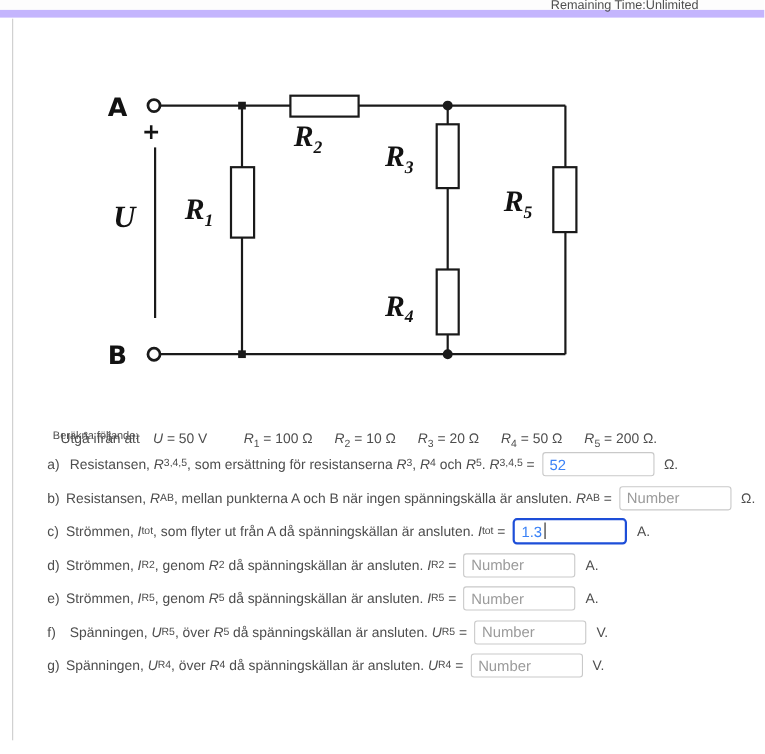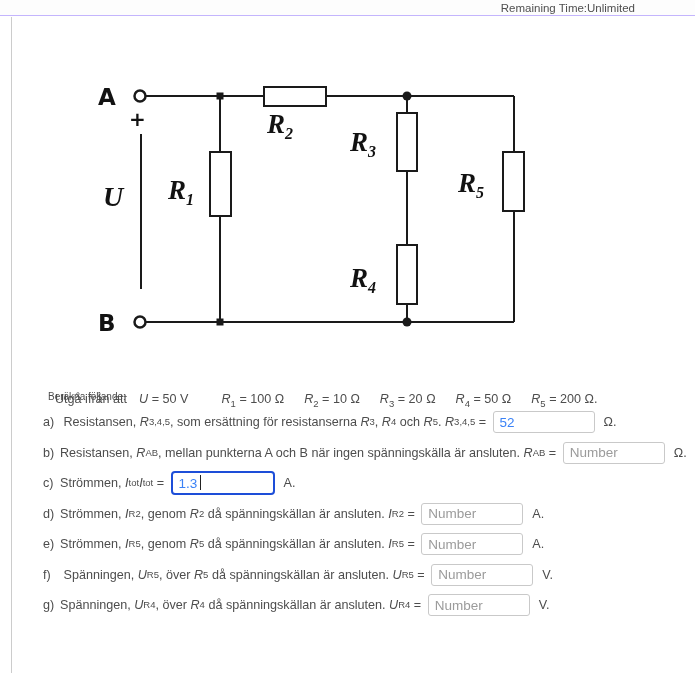--- a/index.html
+++ b/index.html
@@ -3,21 +3,21 @@
 <meta charset="utf-8">
 <style>
   html,body{margin:0;padding:0}
   body{
     width:695px;height:685px;position:relative;overflow:hidden;
     background:#ffffff;color:#4d4d4d;
     font-family:"Liberation Sans",sans-serif;
   }
   .topbar{
     position:absolute;top:0;left:0;right:0;height:16px;
-    background:#fdfdfd;border-bottom:1px solid #c4b5fd;
+    background:#fdfdfd;border-bottom:7px solid #c4b5fd;
     display:flex;justify-content:flex-end;align-items:center;
     padding-right:60px;box-sizing:border-box;
     font-size:11.5px;color:#4f4f4f;
   }
   .topbar .tt-value{}
   .vline{position:absolute;left:11px;top:17px;width:1px;height:656px;background:#cccccc}
 
   svg.circuit{position:absolute;left:0;top:0}
   .rlabel{font-family:"Liberation Serif",serif;font-weight:bold;font-style:italic;font-size:27px;fill:#121212}
   .rsub{font-size:16px}
@@ -100,18 +100,18 @@
 
 <div class="given">
   <span class="g-intro">Utgå ifrån att</span><span id="given-items"><span class="g-item"><span class="var">U</span><span> = 50 V</span></span><span class="g-item"><span class="var">R</span><sub>1</sub><span> = 100 Ω</span></span><span class="g-item"><span class="var">R</span><sub>2</sub><span> = 10 Ω</span></span><span class="g-item"><span class="var">R</span><sub>3</sub><span> = 20 Ω</span></span><span class="g-item"><span class="var">R</span><sub>4</sub><span> = 50 Ω</span></span><span class="g-item"><span class="var">R</span><sub>5</sub><span> = 200 Ω.</span></span></span>
 </div>
 
 <div class="taskintro">Beräkna följande:</div>
 
 <div class="questions" id="questions">
     <div class="q-row"><span class="q-letter">a)</span><span> Resistansen, </span><span class="var">R</span><sub>3,4,5</sub><span>, som ersättning för resistanserna </span><span class="var">R</span><sub>3</sub><span>, </span><span class="var">R</span><sub>4</sub><span> och </span><span class="var">R</span><sub>5</sub><span>. </span><span class="var">R</span><sub>3,4,5</sub><span> = </span><span class="input-wrap"><input class="ans" type="text" value="52" style=""></span><span class="unit">Ω.</span></div>
     <div class="q-row"><span class="q-letter">b)</span><span>Resistansen, </span><span class="var">R</span><sub>AB</sub><span>, mellan punkterna A och B när ingen spänningskälla är ansluten. </span><span class="var">R</span><sub>AB</sub><span> = </span><span class="input-wrap"><input class="ans" type="text" placeholder="Number" style=""></span><span class="unit">Ω.</span></div>
-    <div class="q-row"><span class="q-letter">c)</span><span>Strömmen, </span><span class="var">I</span><sub>tot</sub><span class="var">I</span><sub>tot</sub><span> = </span><span class="input-wrap focused"><input class="ans" type="text" value="1.3" style=""><span class="cursor"></span></span><span class="unit">A.</span></div>
+    <div class="q-row"><span class="q-letter">c)</span><span>Strömmen, </span><span class="var">I</span><sub>tot</sub><span>, som flyter ut från A då spänningskällan är ansluten. </span><span class="var">I</span><sub>tot</sub><span> = </span><span class="input-wrap focused"><input class="ans" type="text" value="1.3" style=""><span class="cursor"></span></span><span class="unit">A.</span></div>
     <div class="q-row"><span class="q-letter">d)</span><span>Strömmen, </span><span class="var">I</span><sub>R2</sub><span>, genom </span><span class="var">R</span><sub>2</sub><span> då spänningskällan är ansluten. </span><span class="var">I</span><sub>R2</sub><span> = </span><span class="input-wrap"><input class="ans" type="text" placeholder="Number" style=""></span><span class="unit">A.</span></div>
     <div class="q-row"><span class="q-letter">e)</span><span>Strömmen, </span><span class="var">I</span><sub>R5</sub><span>, genom </span><span class="var">R</span><sub>5</sub><span> då spänningskällan är ansluten. </span><span class="var">I</span><sub>R5</sub><span> = </span><span class="input-wrap"><input class="ans" type="text" placeholder="Number" style=""></span><span class="unit">A.</span></div>
     <div class="q-row"><span class="q-letter">f)</span><span> Spänningen, </span><span class="var">U</span><sub>R5</sub><span>, över </span><span class="var">R</span><sub>5</sub><span> då spänningskällan är ansluten. </span><span class="var">U</span><sub>R5</sub><span> = </span><span class="input-wrap"><input class="ans" type="text" placeholder="Number" style=""></span><span class="unit">V.</span></div>
     <div class="q-row"><span class="q-letter">g)</span><span>Spänningen, </span><span class="var">U</span><sub>R4</sub><span>, över </span><span class="var">R</span><sub>4</sub><span> då spänningskällan är ansluten. </span><span class="var">U</span><sub>R4</sub><span> = </span><span class="input-wrap"><input class="ans" type="text" placeholder="Number" style=""></span><span class="unit">V.</span></div>
   </div>
 
 </body></html>

